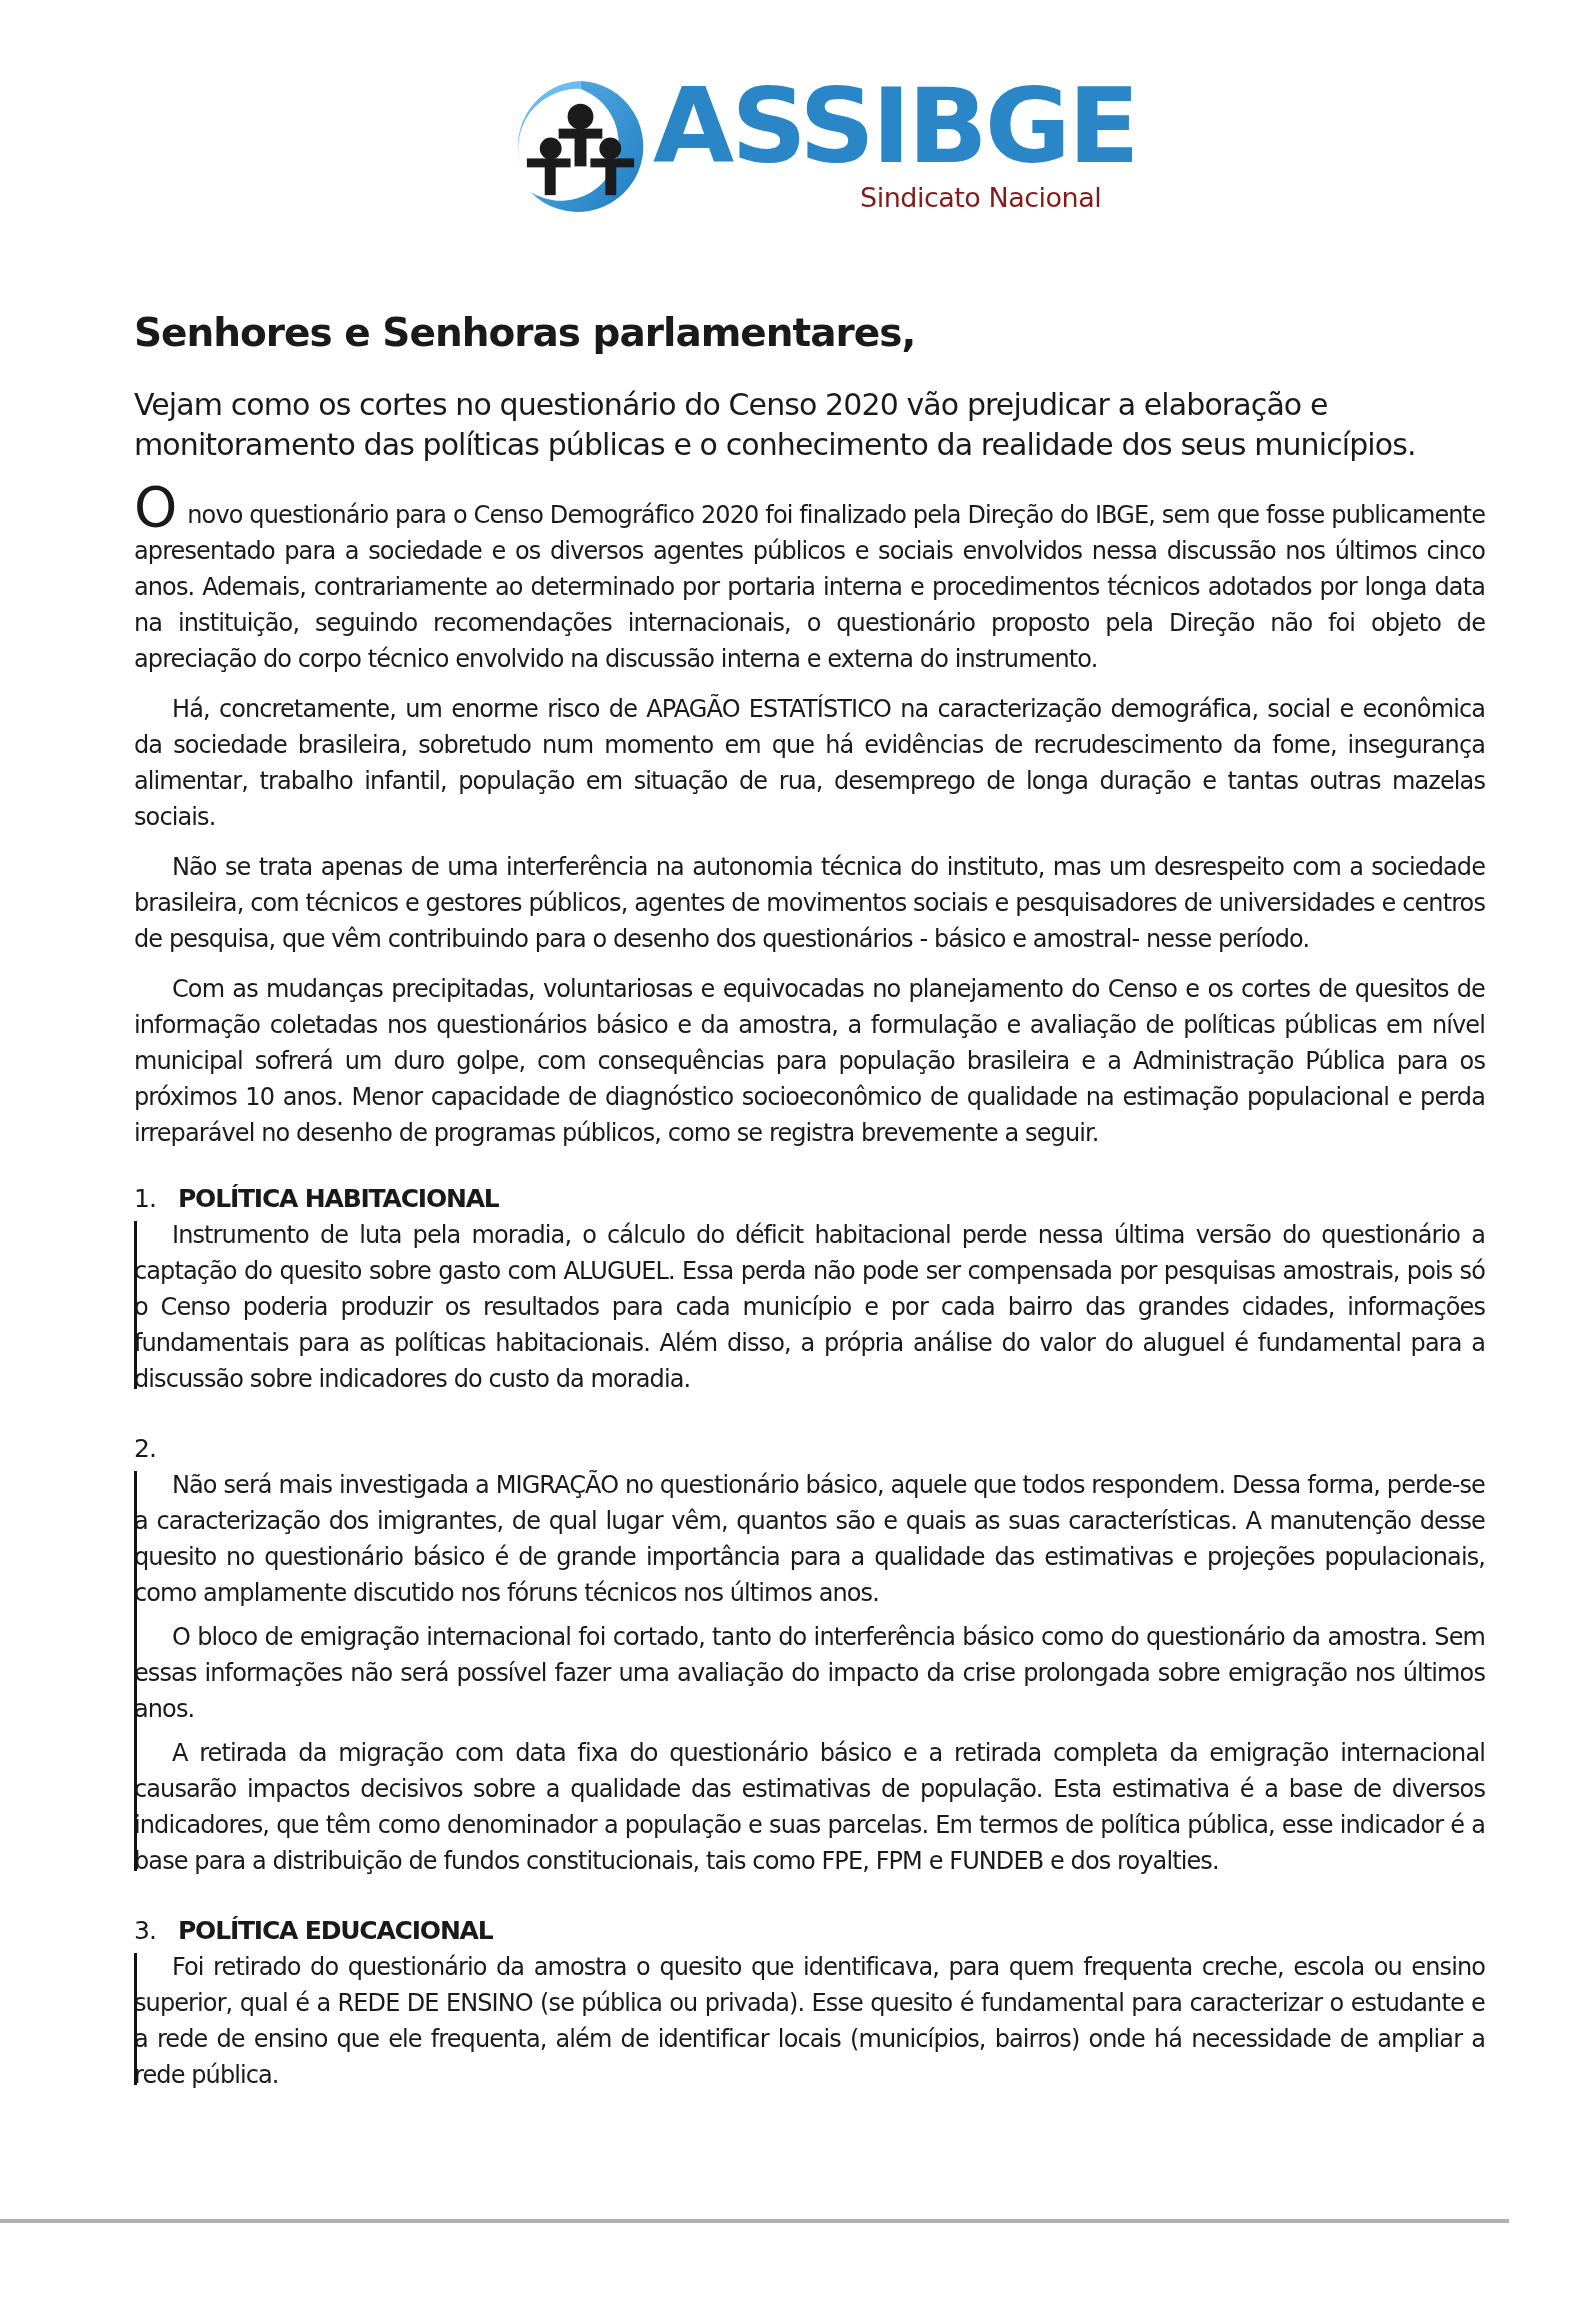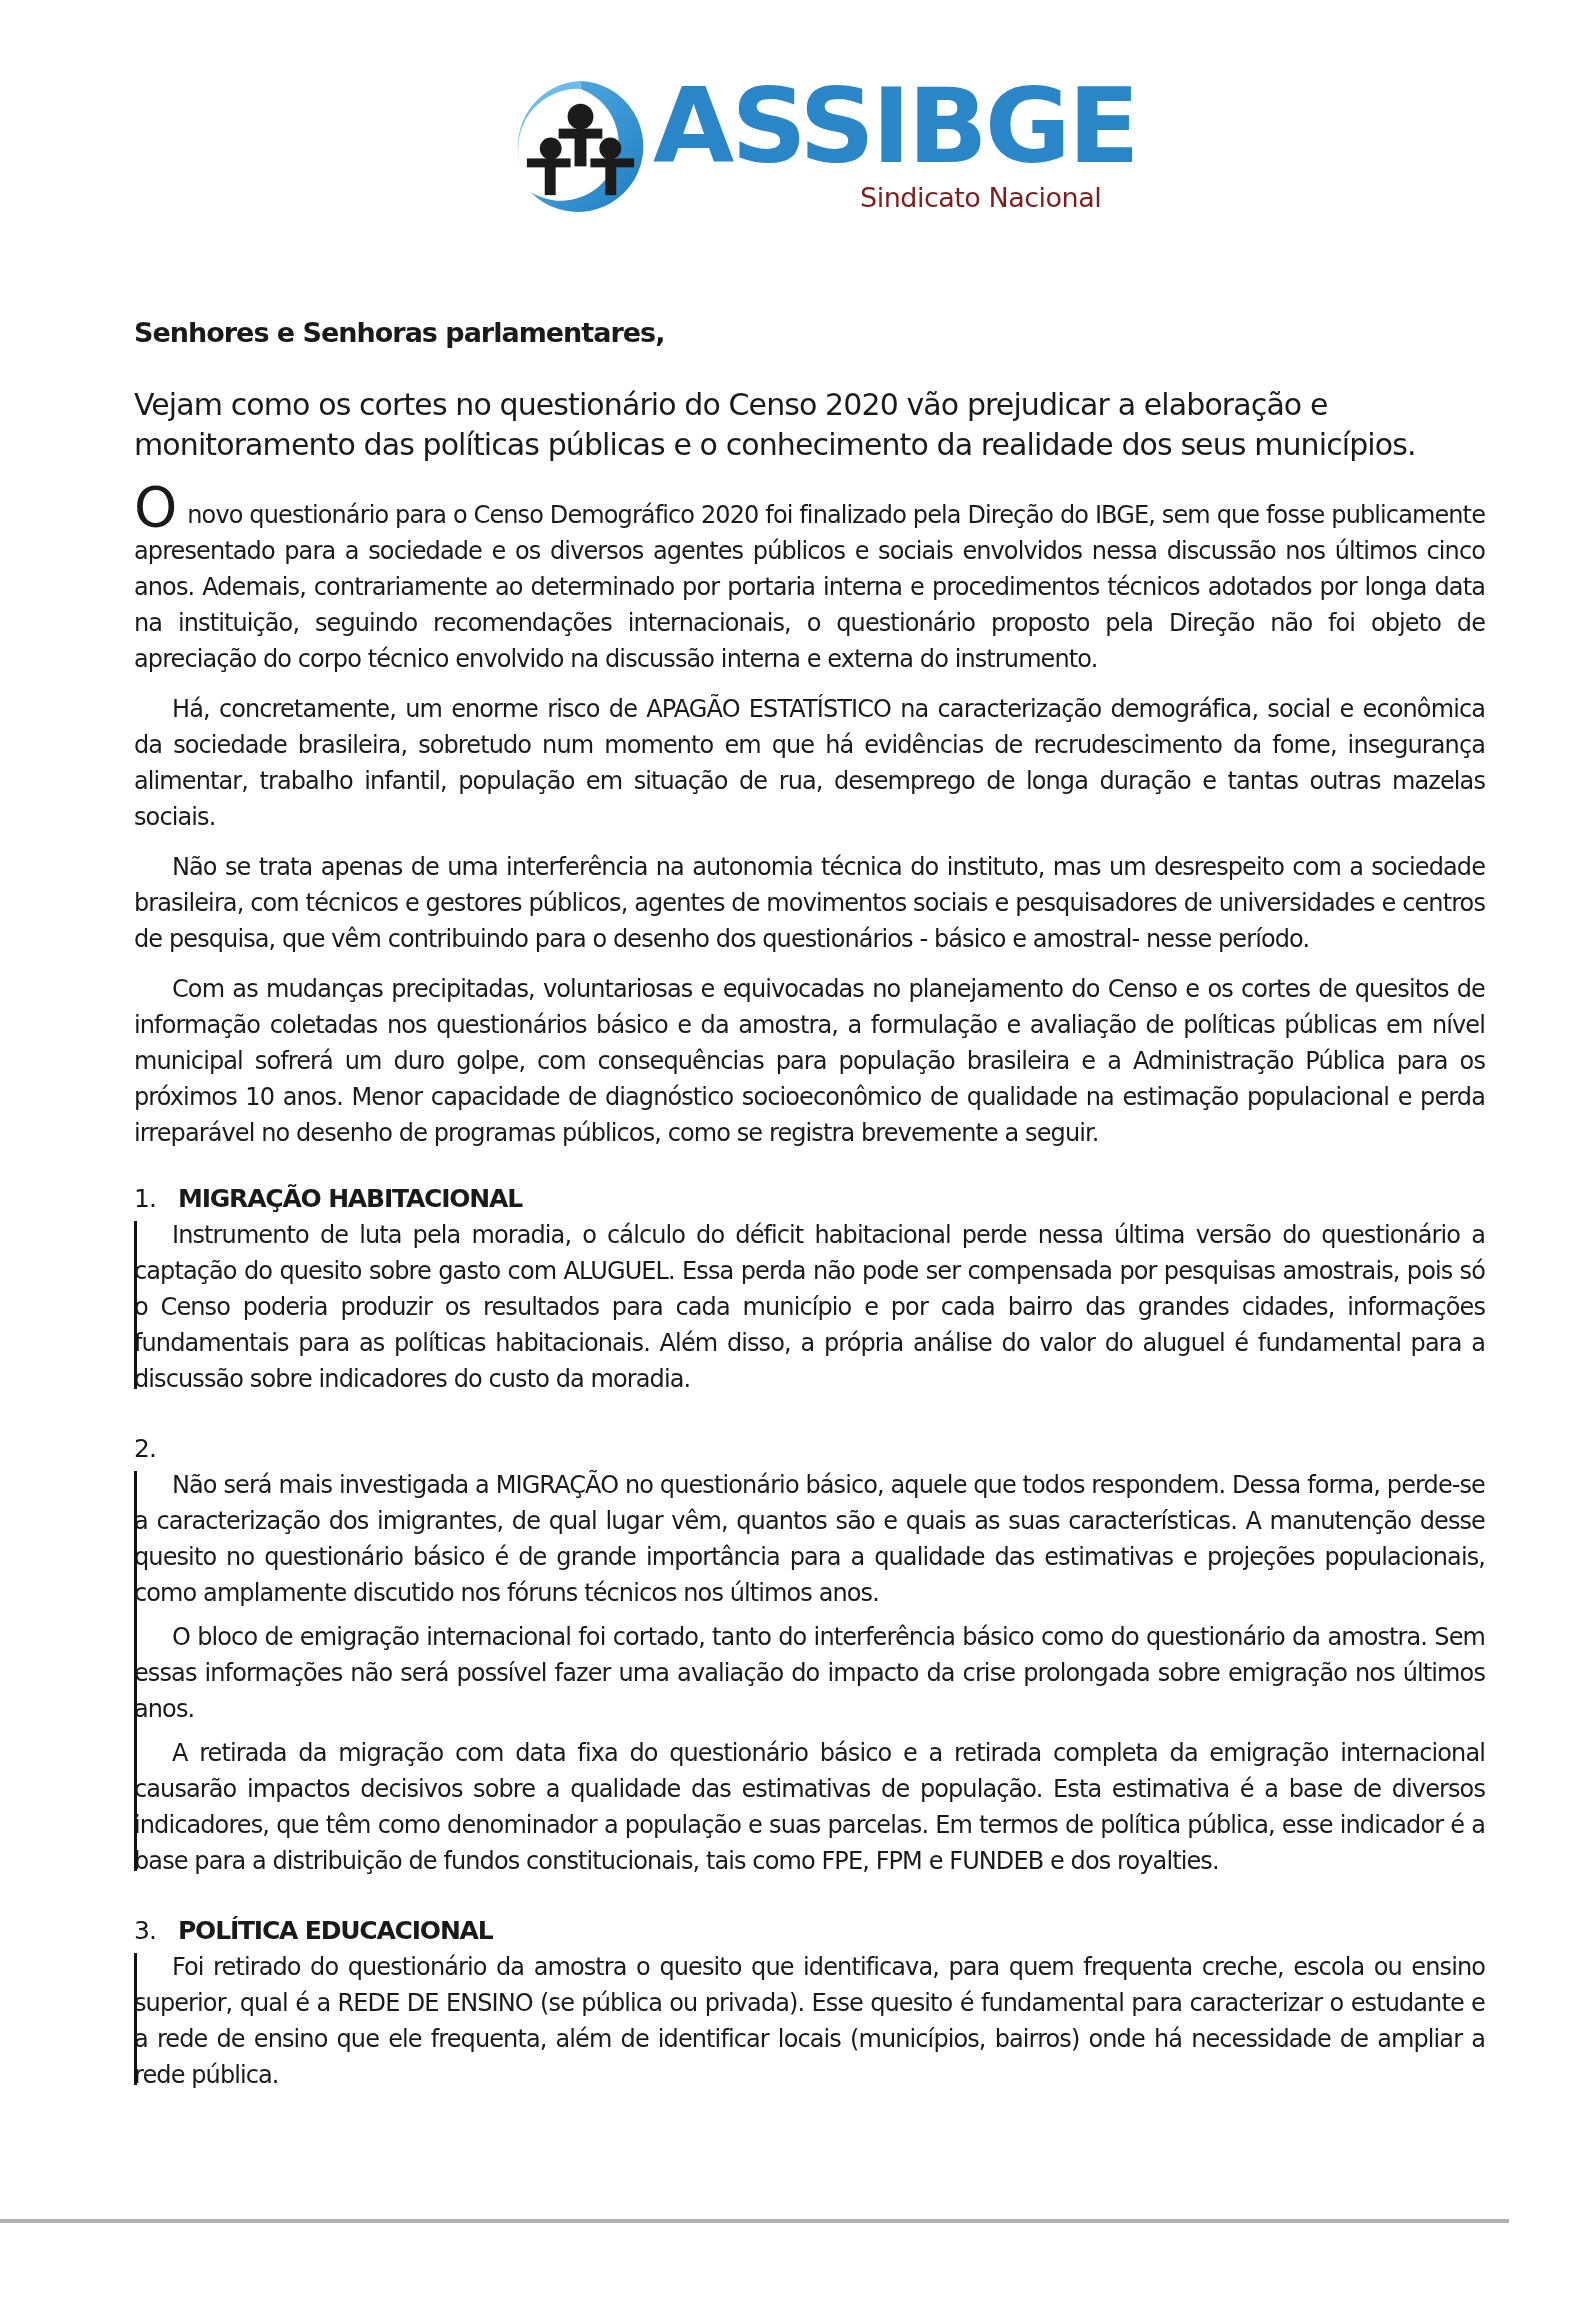--- a/index.html
+++ b/index.html
@@ -22,21 +22,21 @@
       position: absolute; left: 349px; top: 107px;
       font-family: "DejaVu Sans", sans-serif; font-size: 27px;
       color: #7f1d1d; letter-spacing: -0.5px; line-height: 1;
     }
 
     .content {
       position: absolute; left: 134px; top: 313px; width: 1351px;
     }
     .salutation {
       font-family: "DejaVu Sans", sans-serif; font-weight: bold;
-      font-size: 27px; letter-spacing: -1px; margin: 0; line-height: 40px;
+      font-size: 39px; letter-spacing: -1px; margin: 0; line-height: 40px;
     }
     .intro {
       font-size: 30px; letter-spacing: -0.9px; line-height: 40px;
       margin: 32px 0 22px 0;
     }
     p.body {
       font-size: 24px; line-height: 36px; letter-spacing: -0.9px;
       margin: 0 0 14px 0; text-align: justify; text-indent: 38px;
     }
     p.first { text-indent: 0; }
@@ -105,21 +105,21 @@
   <div class="intro">Vejam como os cortes no questionário do Censo 2020 vão prejudicar a elaboração e monitoramento das políticas públicas e o conhecimento da realidade dos seus municípios.</div>
 
   <p class="body first"><span class="dropcap">O</span><span> novo questionário para o Censo Demográfico 2020 foi finalizado pela Direção do IBGE, sem que fosse publicamente apresentado para a sociedade e os diversos agentes públicos e sociais envolvidos nessa discussão nos últimos cinco anos. Ademais, contrariamente ao determinado por portaria interna e procedimentos técnicos adotados por longa data na instituição, seguindo recomendações internacionais, o questionário proposto pela Direção não foi objeto de apreciação do corpo técnico envolvido na discussão interna e externa do instrumento.</span></p>
   <p class="body">Há, concretamente, um enorme risco de APAGÃO ESTATÍSTICO na caracterização demográfica, social e econômica da sociedade brasileira, sobretudo num momento em que há evidências de recrudescimento da fome, insegurança alimentar, trabalho infantil, população em situação de rua, desemprego de longa duração e tantas outras mazelas sociais.</p>
   <p class="body">Não se trata apenas de uma interferência na autonomia técnica do instituto, mas um desrespeito com a sociedade brasileira, com técnicos e gestores públicos, agentes de movimentos sociais e pesquisadores de universidades e centros de pesquisa, que vêm contribuindo para o desenho dos questionários - básico e amostral- nesse período.</p>
   <p class="body">Com as mudanças precipitadas, voluntariosas e equivocadas no planejamento do Censo e os cortes de quesitos de informação coletadas nos questionários básico e da amostra, a formulação e avaliação de políticas públicas em nível municipal sofrerá um duro golpe, com consequências para população brasileira e a Administração Pública para os próximos 10 anos. Menor capacidade de diagnóstico socioeconômico de qualidade na estimação populacional e perda irreparável no desenho de programas públicos, como se registra brevemente a seguir.</p>
 
   <div class="section" style="margin-top:30px">
     <div class="sec-head">
       <span class="sec-num">1.</span>
-      <span class="sec-title">MIGRAÇÃO HABITACIONAL</span>
+      <span class="sec-title">POLÍTICA HABITACIONAL</span>
     </div>
     <div class="sec-body">
       <div class="sec-bar"></div>
       <p class="body">Instrumento de luta pela moradia, o cálculo do déficit habitacional perde nessa última versão do questionário a captação do quesito sobre gasto com ALUGUEL. Essa perda não pode ser compensada por pesquisas amostrais, pois só o Censo poderia produzir os resultados para cada município e por cada bairro das grandes cidades, informações fundamentais para as políticas habitacionais. Além disso, a própria análise do valor do aluguel é fundamental para a discussão sobre indicadores do custo da moradia.</p>
     </div>
   </div>
 
   <div class="section" style="margin-top:34px">
     <div class="sec-head">
       <span class="sec-num">2.</span>

